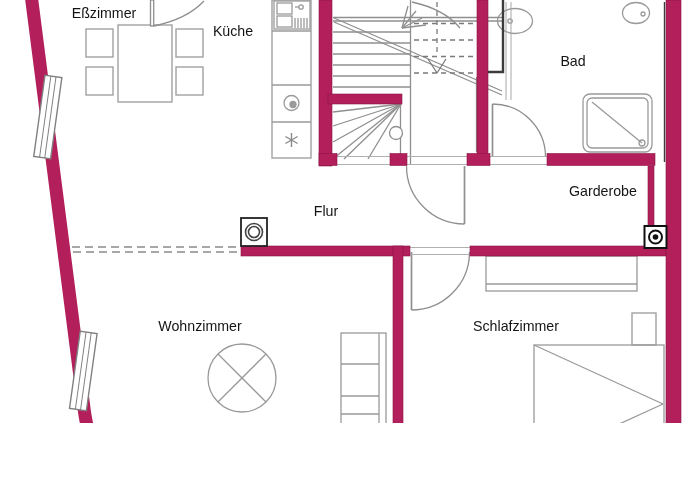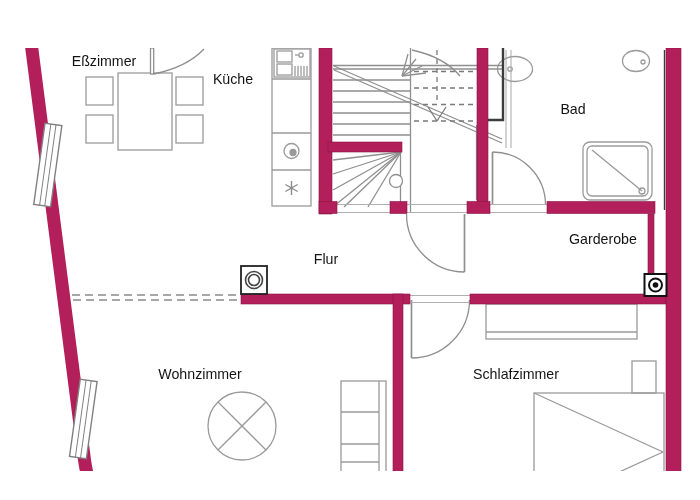--- a/index.html
+++ b/index.html
@@ -1,17 +1,17 @@
 <!DOCTYPE html>
 <html><head>
 <meta charset="utf-8">
 <style>
   html,body{margin:0;padding:0;background:#ffffff;}
   #plan-wrap{position:relative;width:700px;height:423px;background:#fff;overflow:hidden;
-             font-family:"Liberation Sans", sans-serif;margin-top:48px;}
+             font-family:"Liberation Sans", sans-serif;}
   svg text{font-family:"Liberation Sans", sans-serif;font-size:14.2px;fill:#141414;}
 </style>
 </head>
 <body>
 
 <div id="plan-wrap">
 <svg width="700" height="500" viewBox="0 0 700 500">
 
   <g stroke="#9a9a9a" stroke-width="1.3" fill="none">
 

